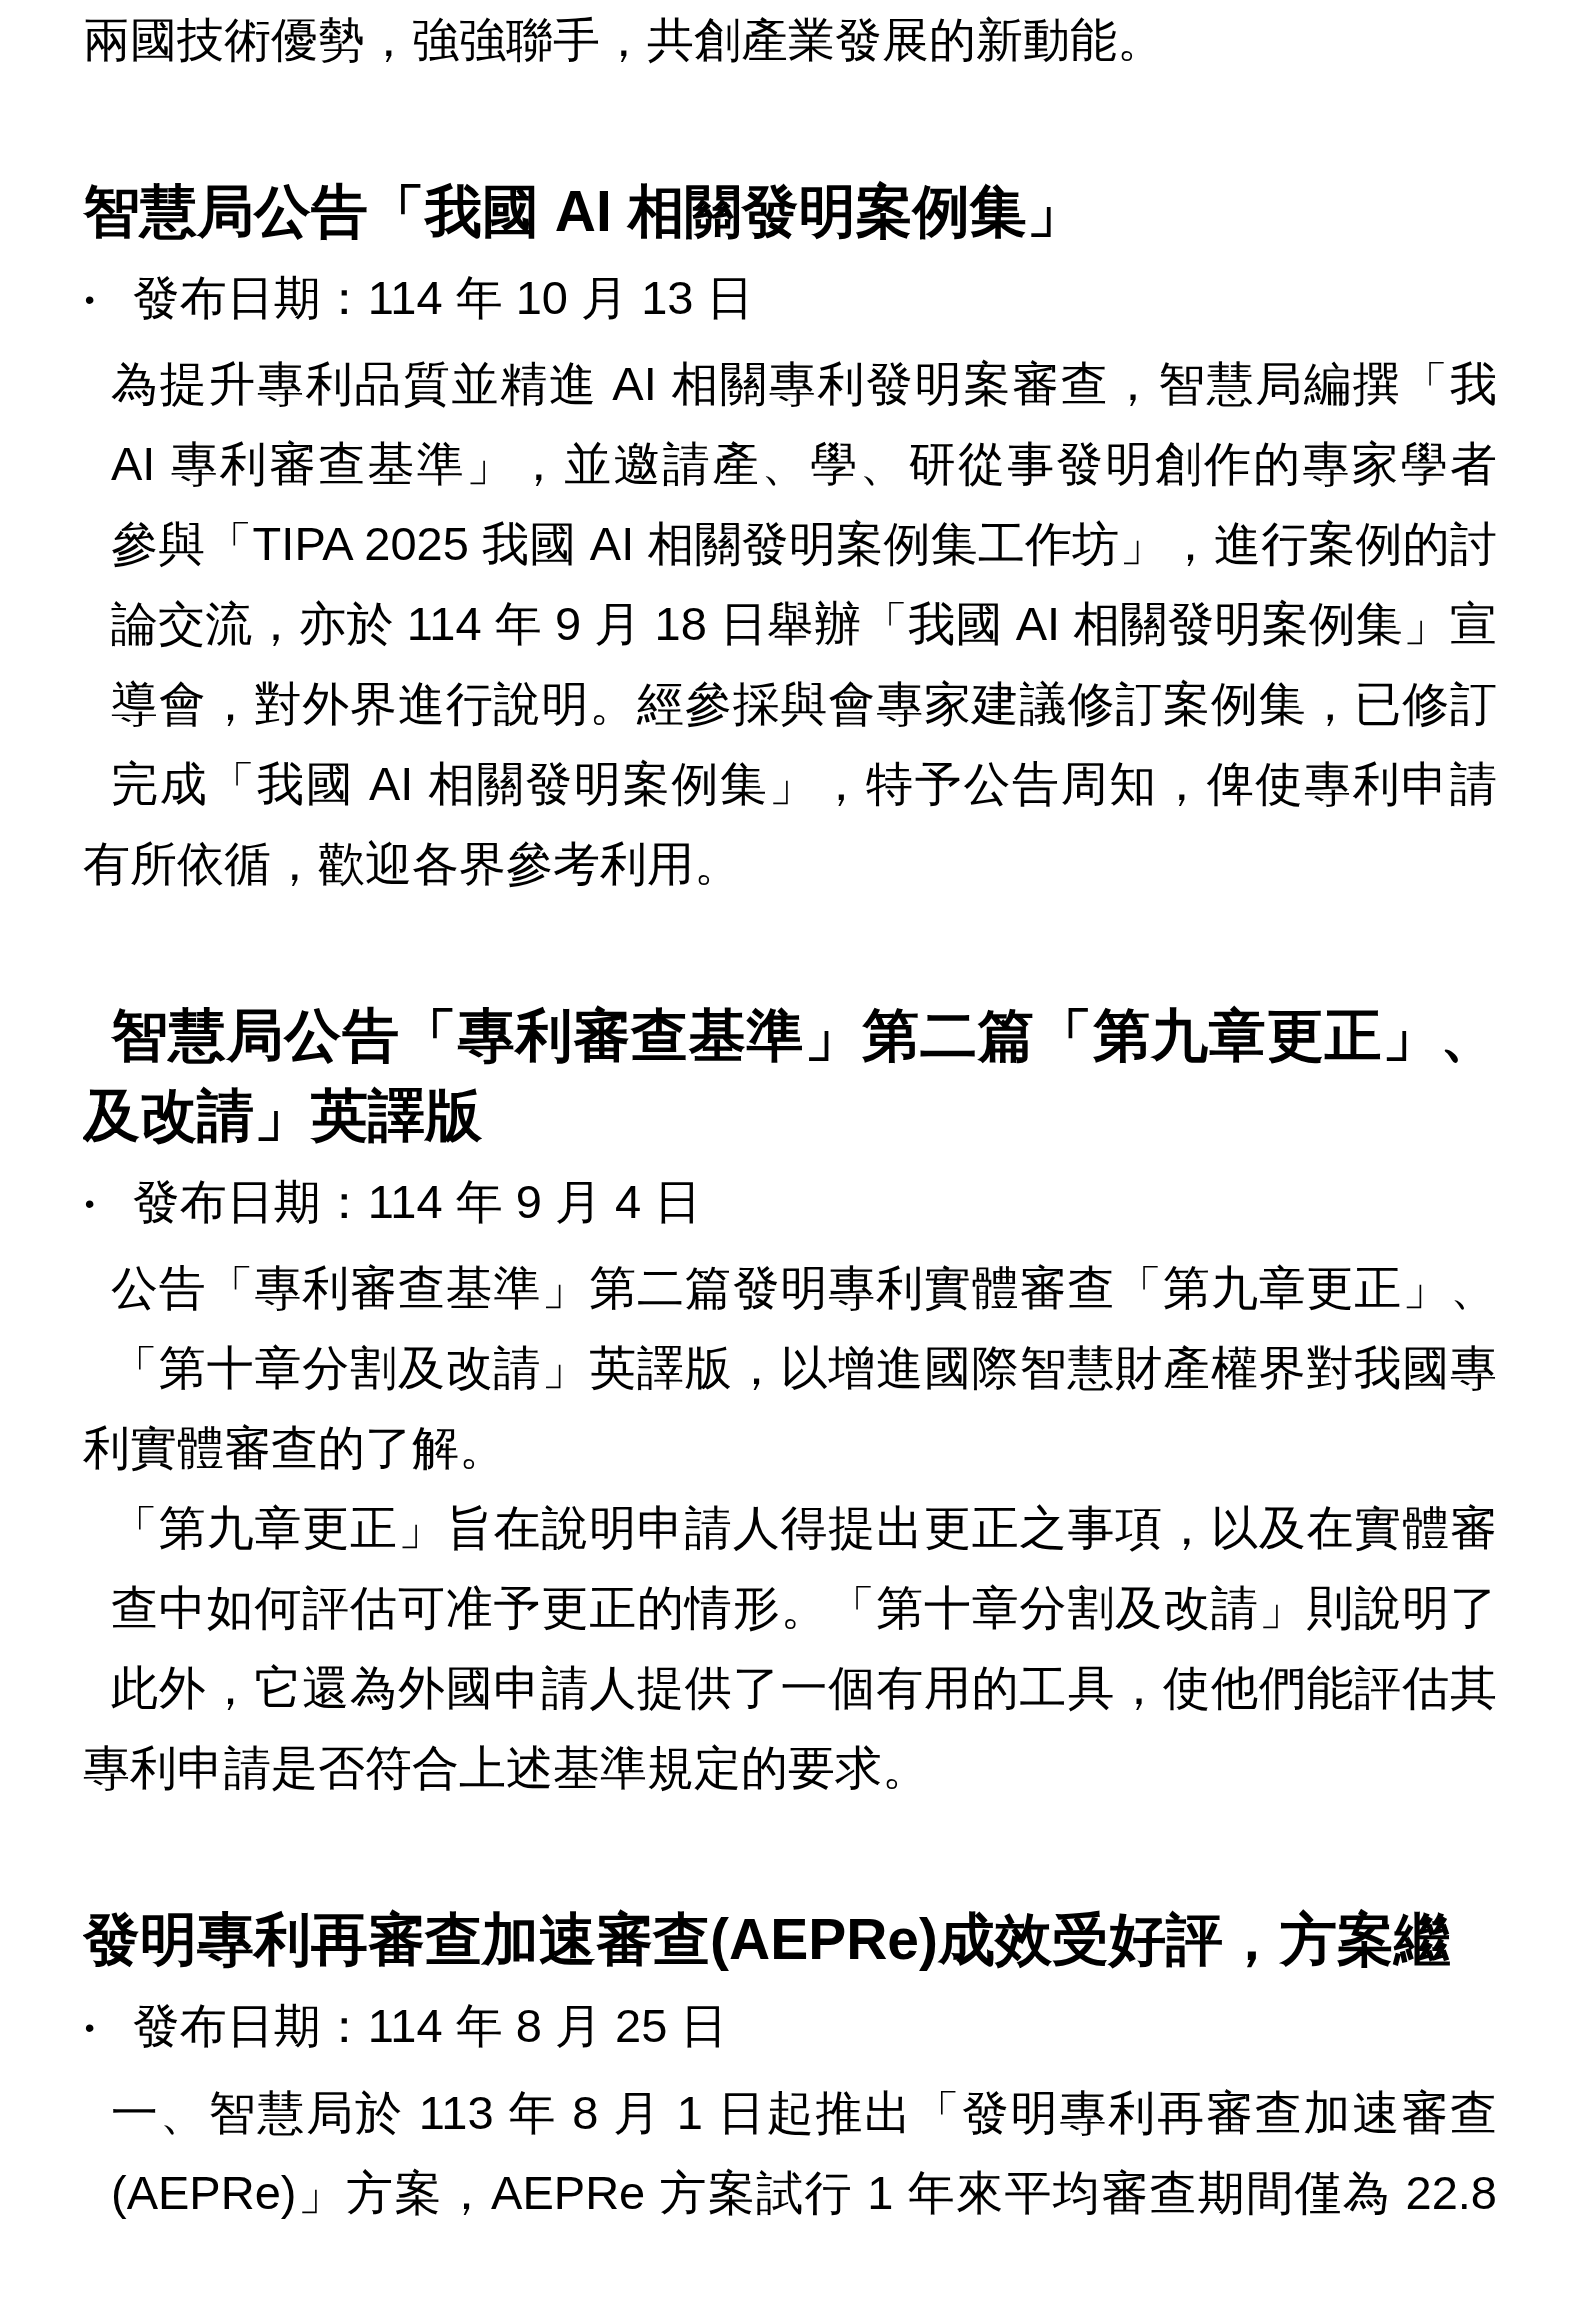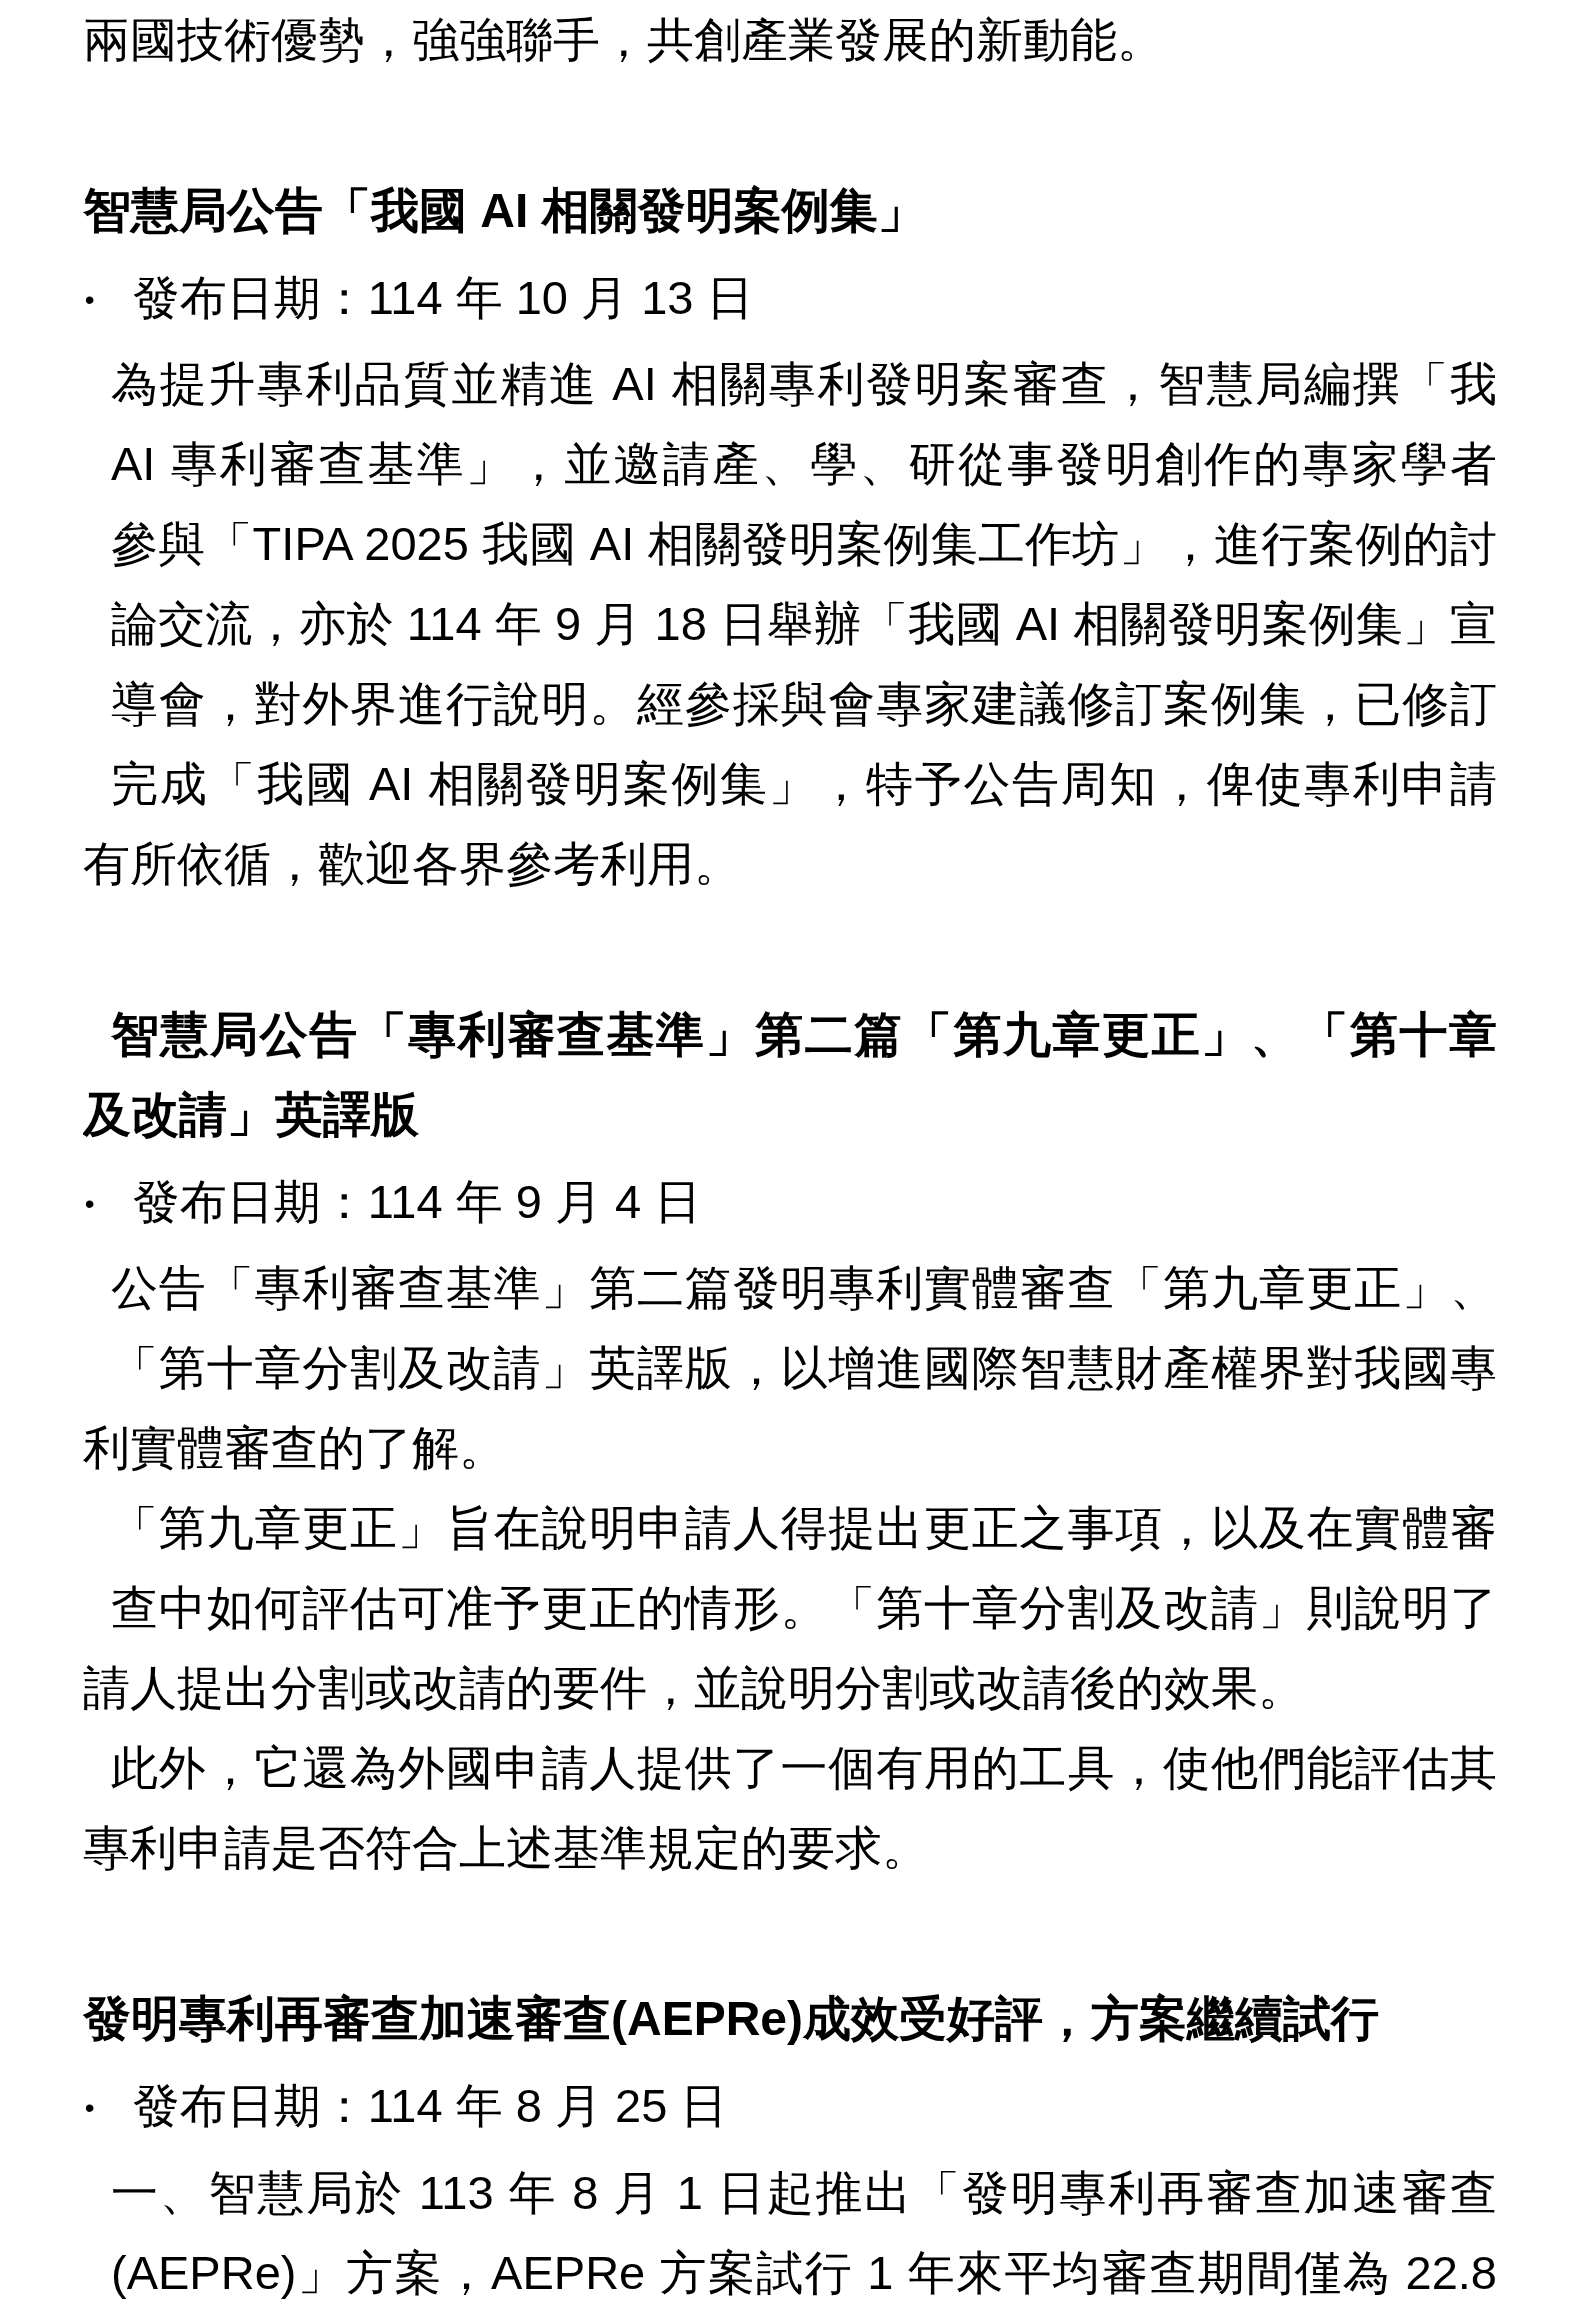--- a/index.html
+++ b/index.html
@@ -35,21 +35,21 @@
     margin-left: 28px;
   }
   .end {
     text-align: left;
     text-align-last: left;
   }
   .heading {
     font-weight: 700;
     margin: 91px 0 0 0;
     padding: 0;
-    font-size: 48px;
+    font-size: 57px;
   }
   .para { margin: 0; }
   .bullet-row {
     margin: 6.6px 0;
     line-height: 80px;
     height: 80px;
   }
   .dot {
     display: inline-block;
     width: 48px;
@@ -94,21 +94,20 @@
       <span class="dot">•</span><span>發布日期：114 年 9 月 4 日</span>
     </div>
     <div class="para">
       <span class="line fill">公告「專利審查基準」第二篇發明專利實體審查「第九章更正」、</span>
       <span class="line fill">「第十章分割及改請」英譯版，以增進國際智慧財產權界對我國專</span>
       <span class="line end">利實體審查的了解。</span>
     </div>
     <div class="para">
       <span class="line fill">「第九章更正」旨在說明申請人得提出更正之事項，以及在實體審</span>
       <span class="line fill">查中如何評估可准予更正的情形。「第十章分割及改請」則說明了申</span>
-      <span class="line end">請人提出分割或改請的要件，並說明分割或改請後的效果。</span>
     </div>
     <div class="para">
       <span class="line fill">此外，它還為外國申請人提供了一個有用的工具，使他們能評估其</span>
       <span class="line end">專利申請是否符合上述基準規定的要求。</span>
     </div>
   </div>
 
   <div class="section">
     <h2 class="heading">
       <span class="line end">發明專利再審查加速審查(AEPRe)成效受好評，方案繼續試行</span>

